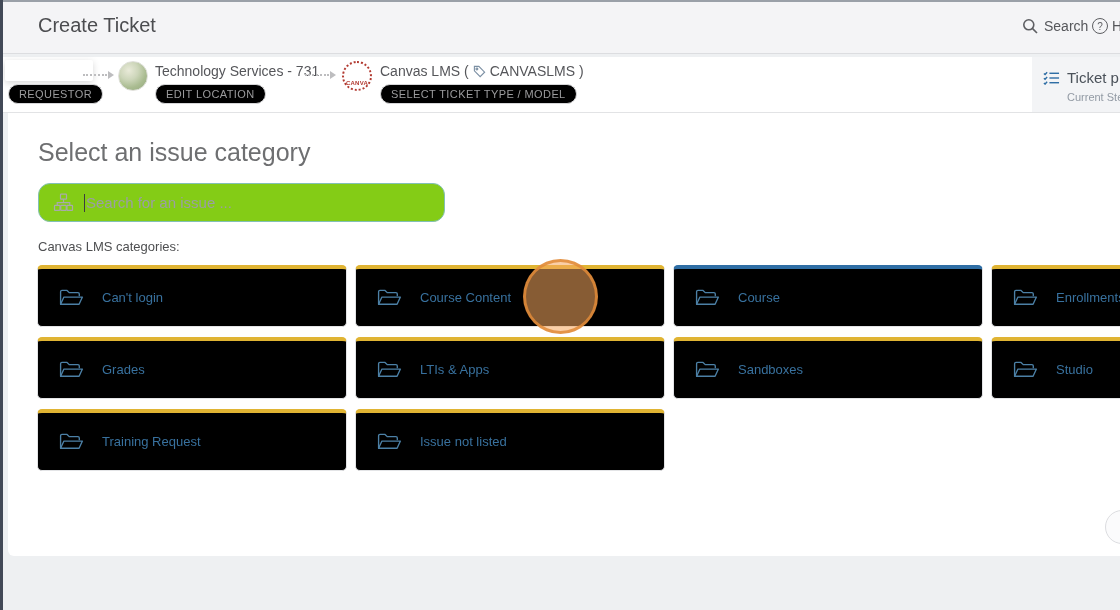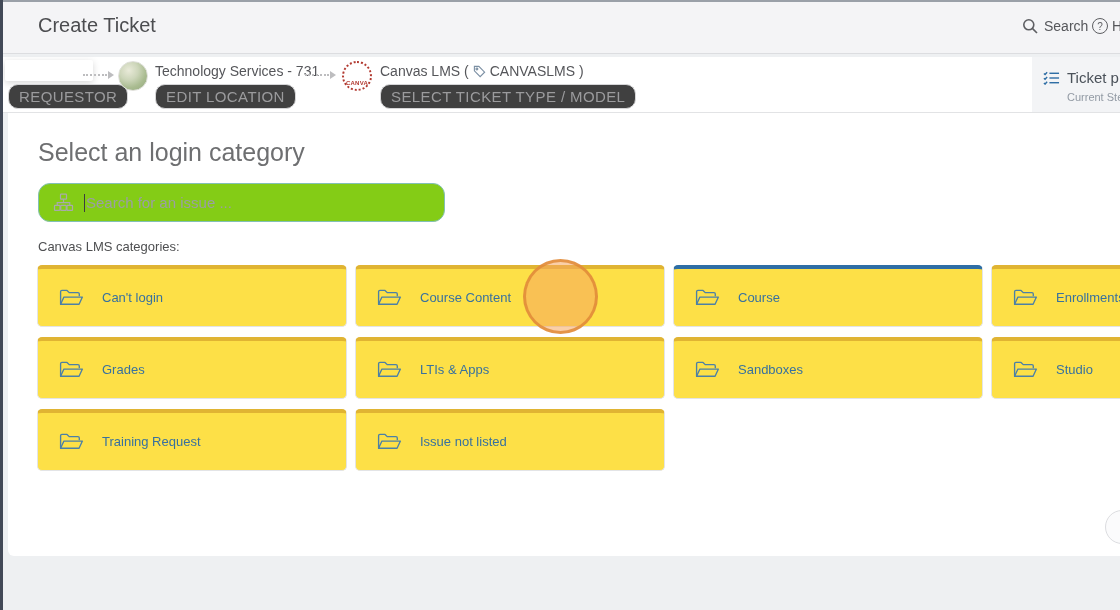--- a/index.html
+++ b/index.html
@@ -19,22 +19,22 @@
   .page-title { position:absolute; left:35px; top:12px; font-size:20px; font-weight:400; color:#4c4d50; }
   .topbar-search { position:absolute; left:1019px; top:16px; display:flex; align-items:flex-end; gap:6px; font-size:14px; color:#55565a; cursor:pointer; }
   .topbar-help { position:absolute; left:1089px; top:16px; display:flex; align-items:center; gap:4px; font-size:14px; color:#55565a; cursor:pointer; white-space:nowrap; }
   .qmark { display:inline-flex; width:16px; height:16px; border:1.3px solid #5d5e62; border-radius:50%; font-size:10px; align-items:center; justify-content:center; color:#5d5e62; }
   .mag-icon { stroke:#5d5e62; fill:none; stroke-width:1.6; }
 
   
   .stepper { position:absolute; left:3px; right:0; top:57px; height:56px; background:#ffffff; border-bottom:1px solid #e2e3e5; }
   .blur-box { position:absolute; left:2px; top:3px; width:88px; height:21px; background:#fff; border-radius:2px; box-shadow:0 2px 7px rgba(0,0,0,.16); }
   .pill {
-    display:inline-block; background:#404040; border:1px solid #d6d6d8; border-radius:10px;
-    font-size:15px; letter-spacing:.4px; color:#9b9b9d; padding:3px 10px 3px 10px;
+    display:inline-block; background:#000000; border:1px solid #d6d6d8; border-radius:10px;
+    font-size:11px; letter-spacing:.4px; color:#9b9b9d; padding:3px 10px 3px 10px;
     text-transform:uppercase; white-space:nowrap; font-family:inherit; cursor:pointer;
   }
   .requestor-pill { position:absolute; left:5px; top:27px; }
   .arrow { position:absolute; display:flex; align-items:center; }
   .arrow .dots { width:24px; border-top:2px dotted #bdbdbf; }
   .arrow .head { width:0; height:0; border-top:4px solid transparent; border-bottom:4px solid transparent; border-left:6px solid #bdbdbf; margin-left:1px; }
   .arrow-1 { left:80px; top:14px; }
   .arrow-2 { left:302px; top:14px; }
   .avatar { position:absolute; width:30px; height:30px; border-radius:50%; top:4px; }
   .map-avatar { left:115px; border:1px solid #dfe0da;
@@ -57,21 +57,21 @@
   .section-heading { position:absolute; left:30px; top:25px; font-size:25px; font-weight:400; color:#6e6f71; }
   .searchbox { position:absolute; left:30px; top:70px; width:407px; height:39px; border:1.5px solid var(--input-border,#83c0b5); border-radius:12px; background:#84cc16; display:flex; align-items:center; padding-left:14px; }
   .sitemap-icon { stroke:#a9a9ab; fill:none; stroke-width:1.2; flex:0 0 auto; margin-right:10px; }
   .caret { width:1px; height:18px; background:#3c3c3e; margin-right:1px; }
   .searchbox input { border:none; outline:none; background:transparent; font-size:15px; color:#55565a; width:330px; font-family:inherit; }
   .searchbox input::placeholder { color:#9b9ea3; }
   .cat-label { position:absolute; left:30px; top:126px; font-size:13px; color:#4e4f51; }
 
   .grid { position:absolute; left:29px; top:152px; display:grid; grid-template-columns:repeat(4,310px); column-gap:8px; row-gap:10px; }
   .card {
-    height:62px; background:#fde047; border:1px solid #e3e4e6; border-top:4px solid var(--accent-yellow,#e0b433);
+    height:62px; background:#000000; border:1px solid #e3e4e6; border-top:4px solid var(--accent-yellow,#e0b433);
     border-radius:5px; display:flex; align-items:center; padding-left:20px; gap:17px; cursor:pointer;
   }
   .card.highlight { border-top-color:var(--accent-blue,#2f6ea5); }
   .folder-icon { stroke:var(--folder-icon,#4c80a6); fill:none; stroke-width:1.3; stroke-linejoin:round; stroke-linecap:round; flex:0 0 auto; }
   .card-label { font-size:13px; color:var(--card-label,#38719e); }
 
   
   .click-indicator {
     position:absolute; left:523px; top:259px; width:75px; height:75px; border-radius:50%;
     background:rgba(245,168,95,.55); border:3px solid rgba(224,138,56,.85); z-index:20; pointer-events:none;
@@ -145,21 +145,21 @@
           <path d="M1 12.2 l1.2 1.2 2.2-2.4"></path>
           <line x1="6.8" y1="12" x2="17" y2="12"></line>
         </svg>
       <span class="progress-title">Ticket pr</span>
     </div>
     <div class="progress-sub">Current Ste</div>
   </aside>
 </nav>
 
 <main class="panel">
-  <h2 class="section-heading">Select an login category</h2>
+  <h2 class="section-heading">Select an issue category</h2>
 
   <div class="searchbox">
     <svg class="sitemap-icon" width="21" height="19" viewBox="0 0 20 19">
       <rect x="7" y="1.2" width="6" height="5" rx="0.6"></rect>
       <path d="M10 6.2 V9.6 M3.75 12.4 V9.6 H16.25 V12.4"></path>
       <rect x="1" y="12.4" width="5.5" height="5" rx="0.6"></rect>
       <rect x="7.25" y="12.4" width="5.5" height="5" rx="0.6"></rect>
       <rect x="13.5" y="12.4" width="5.5" height="5" rx="0.6"></rect>
     </svg>
     <span class="caret"></span>

